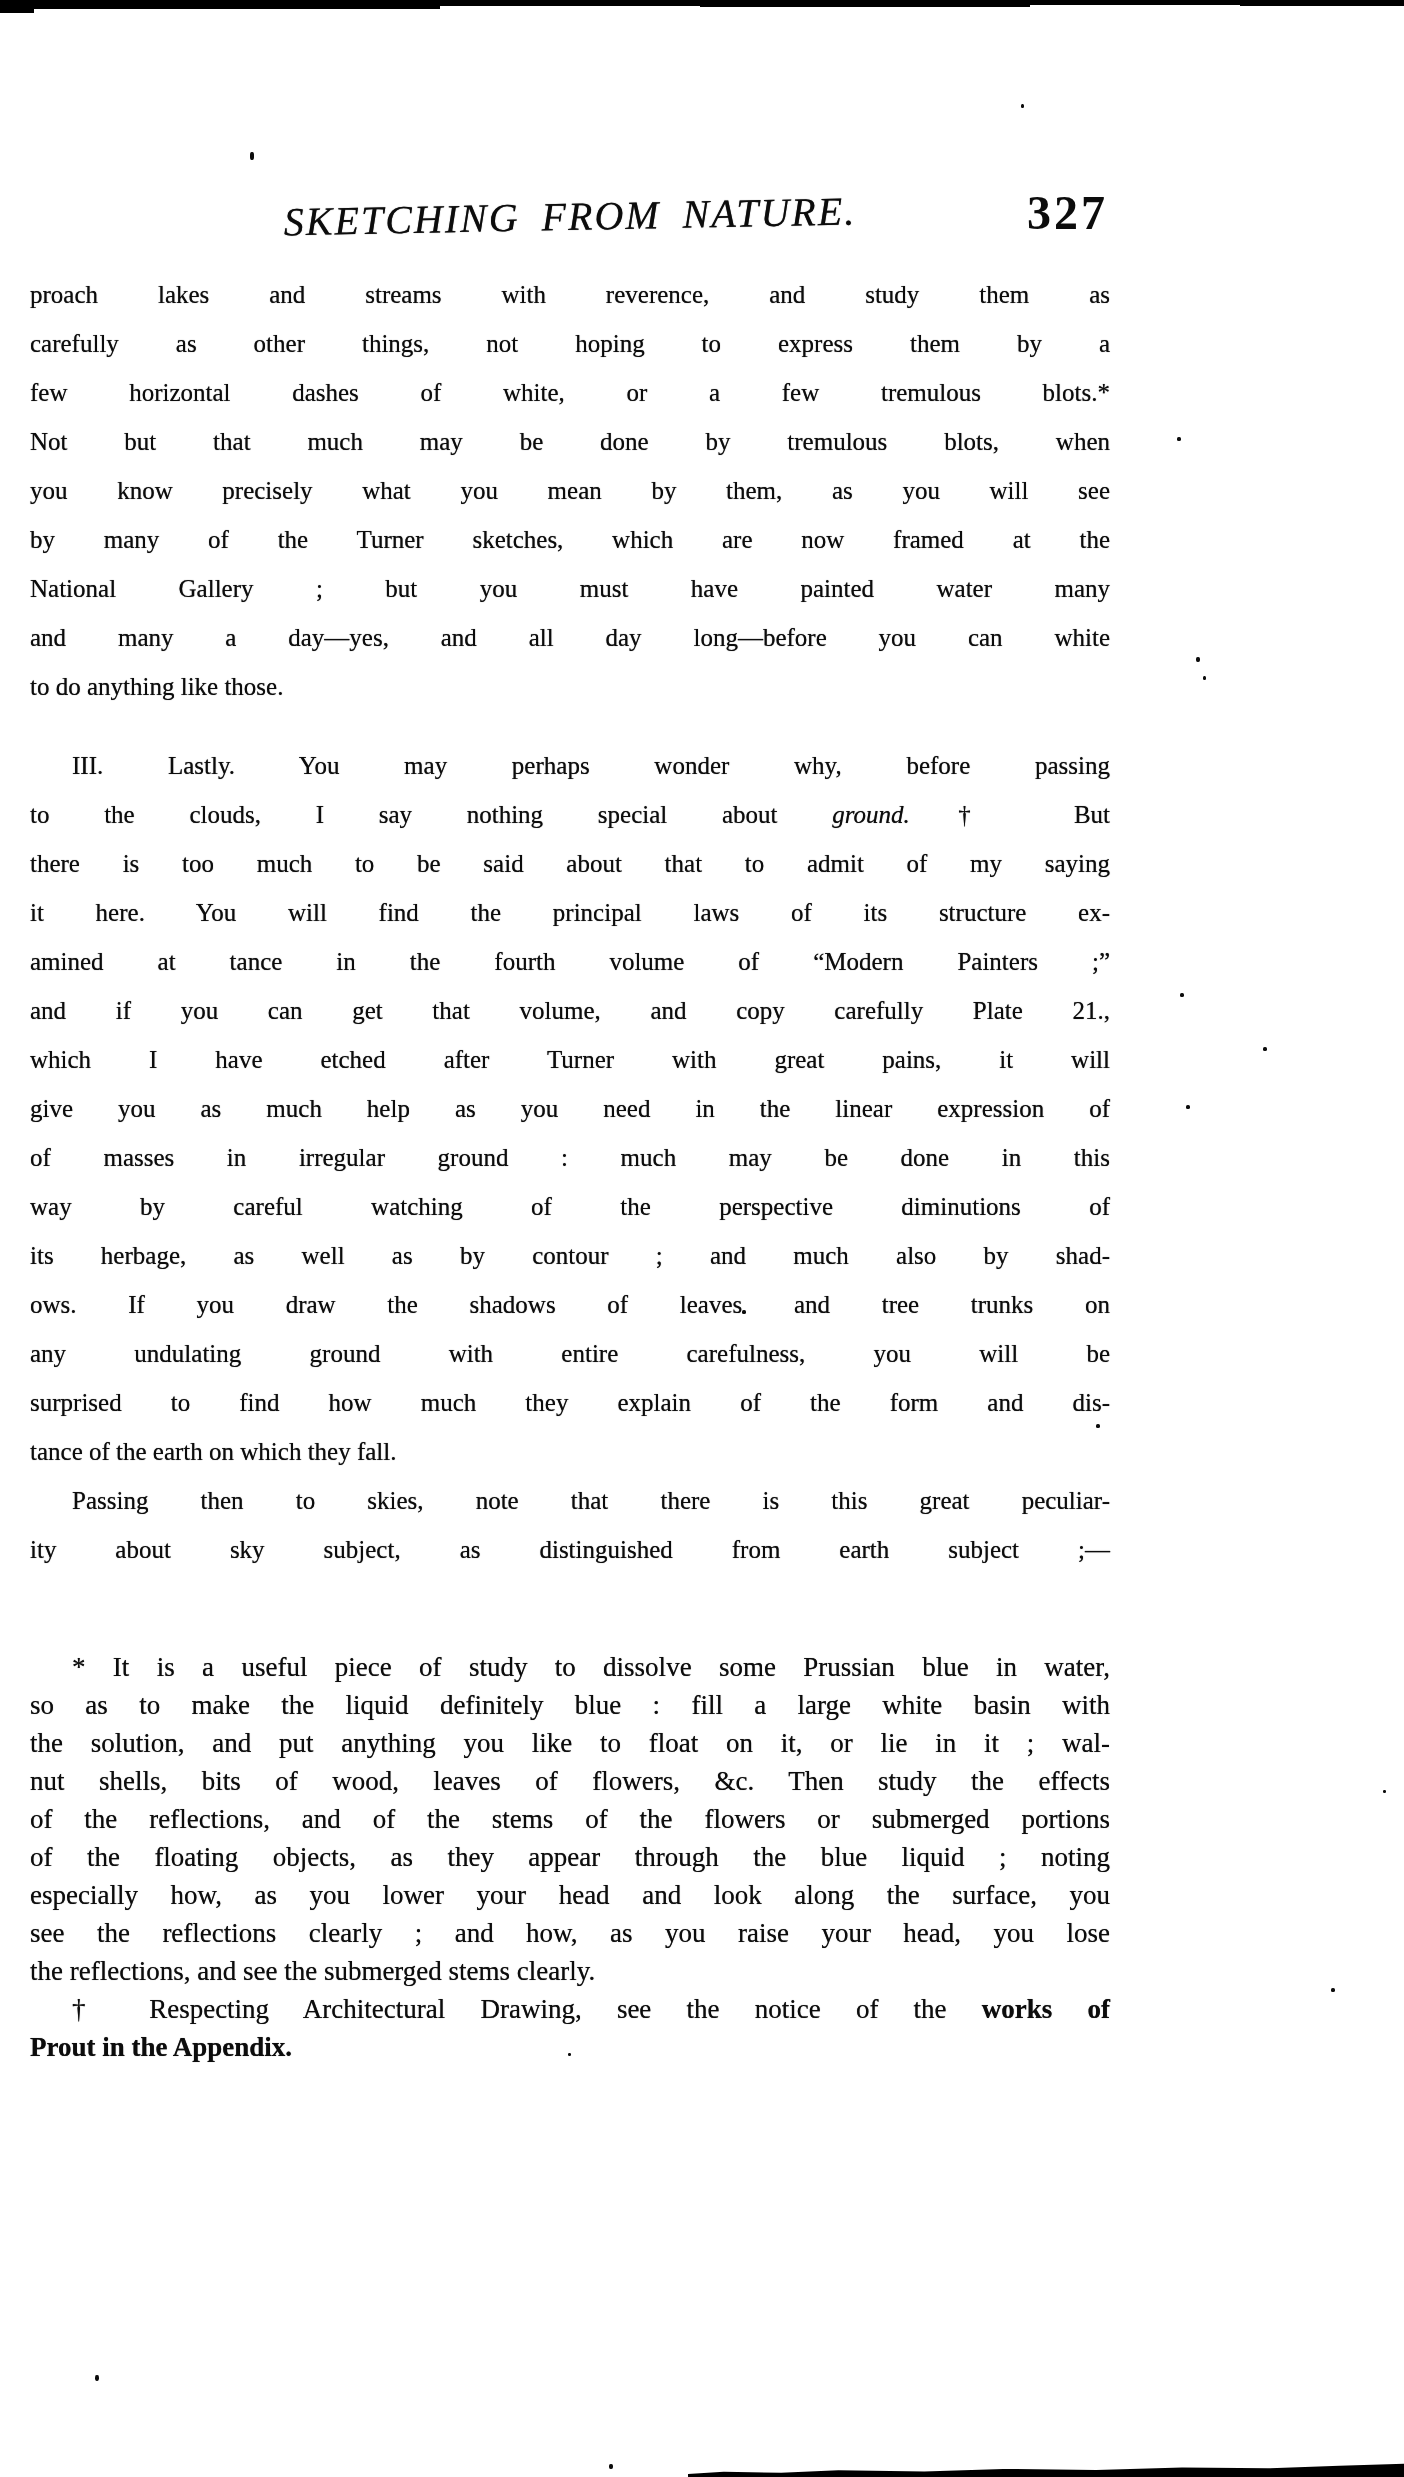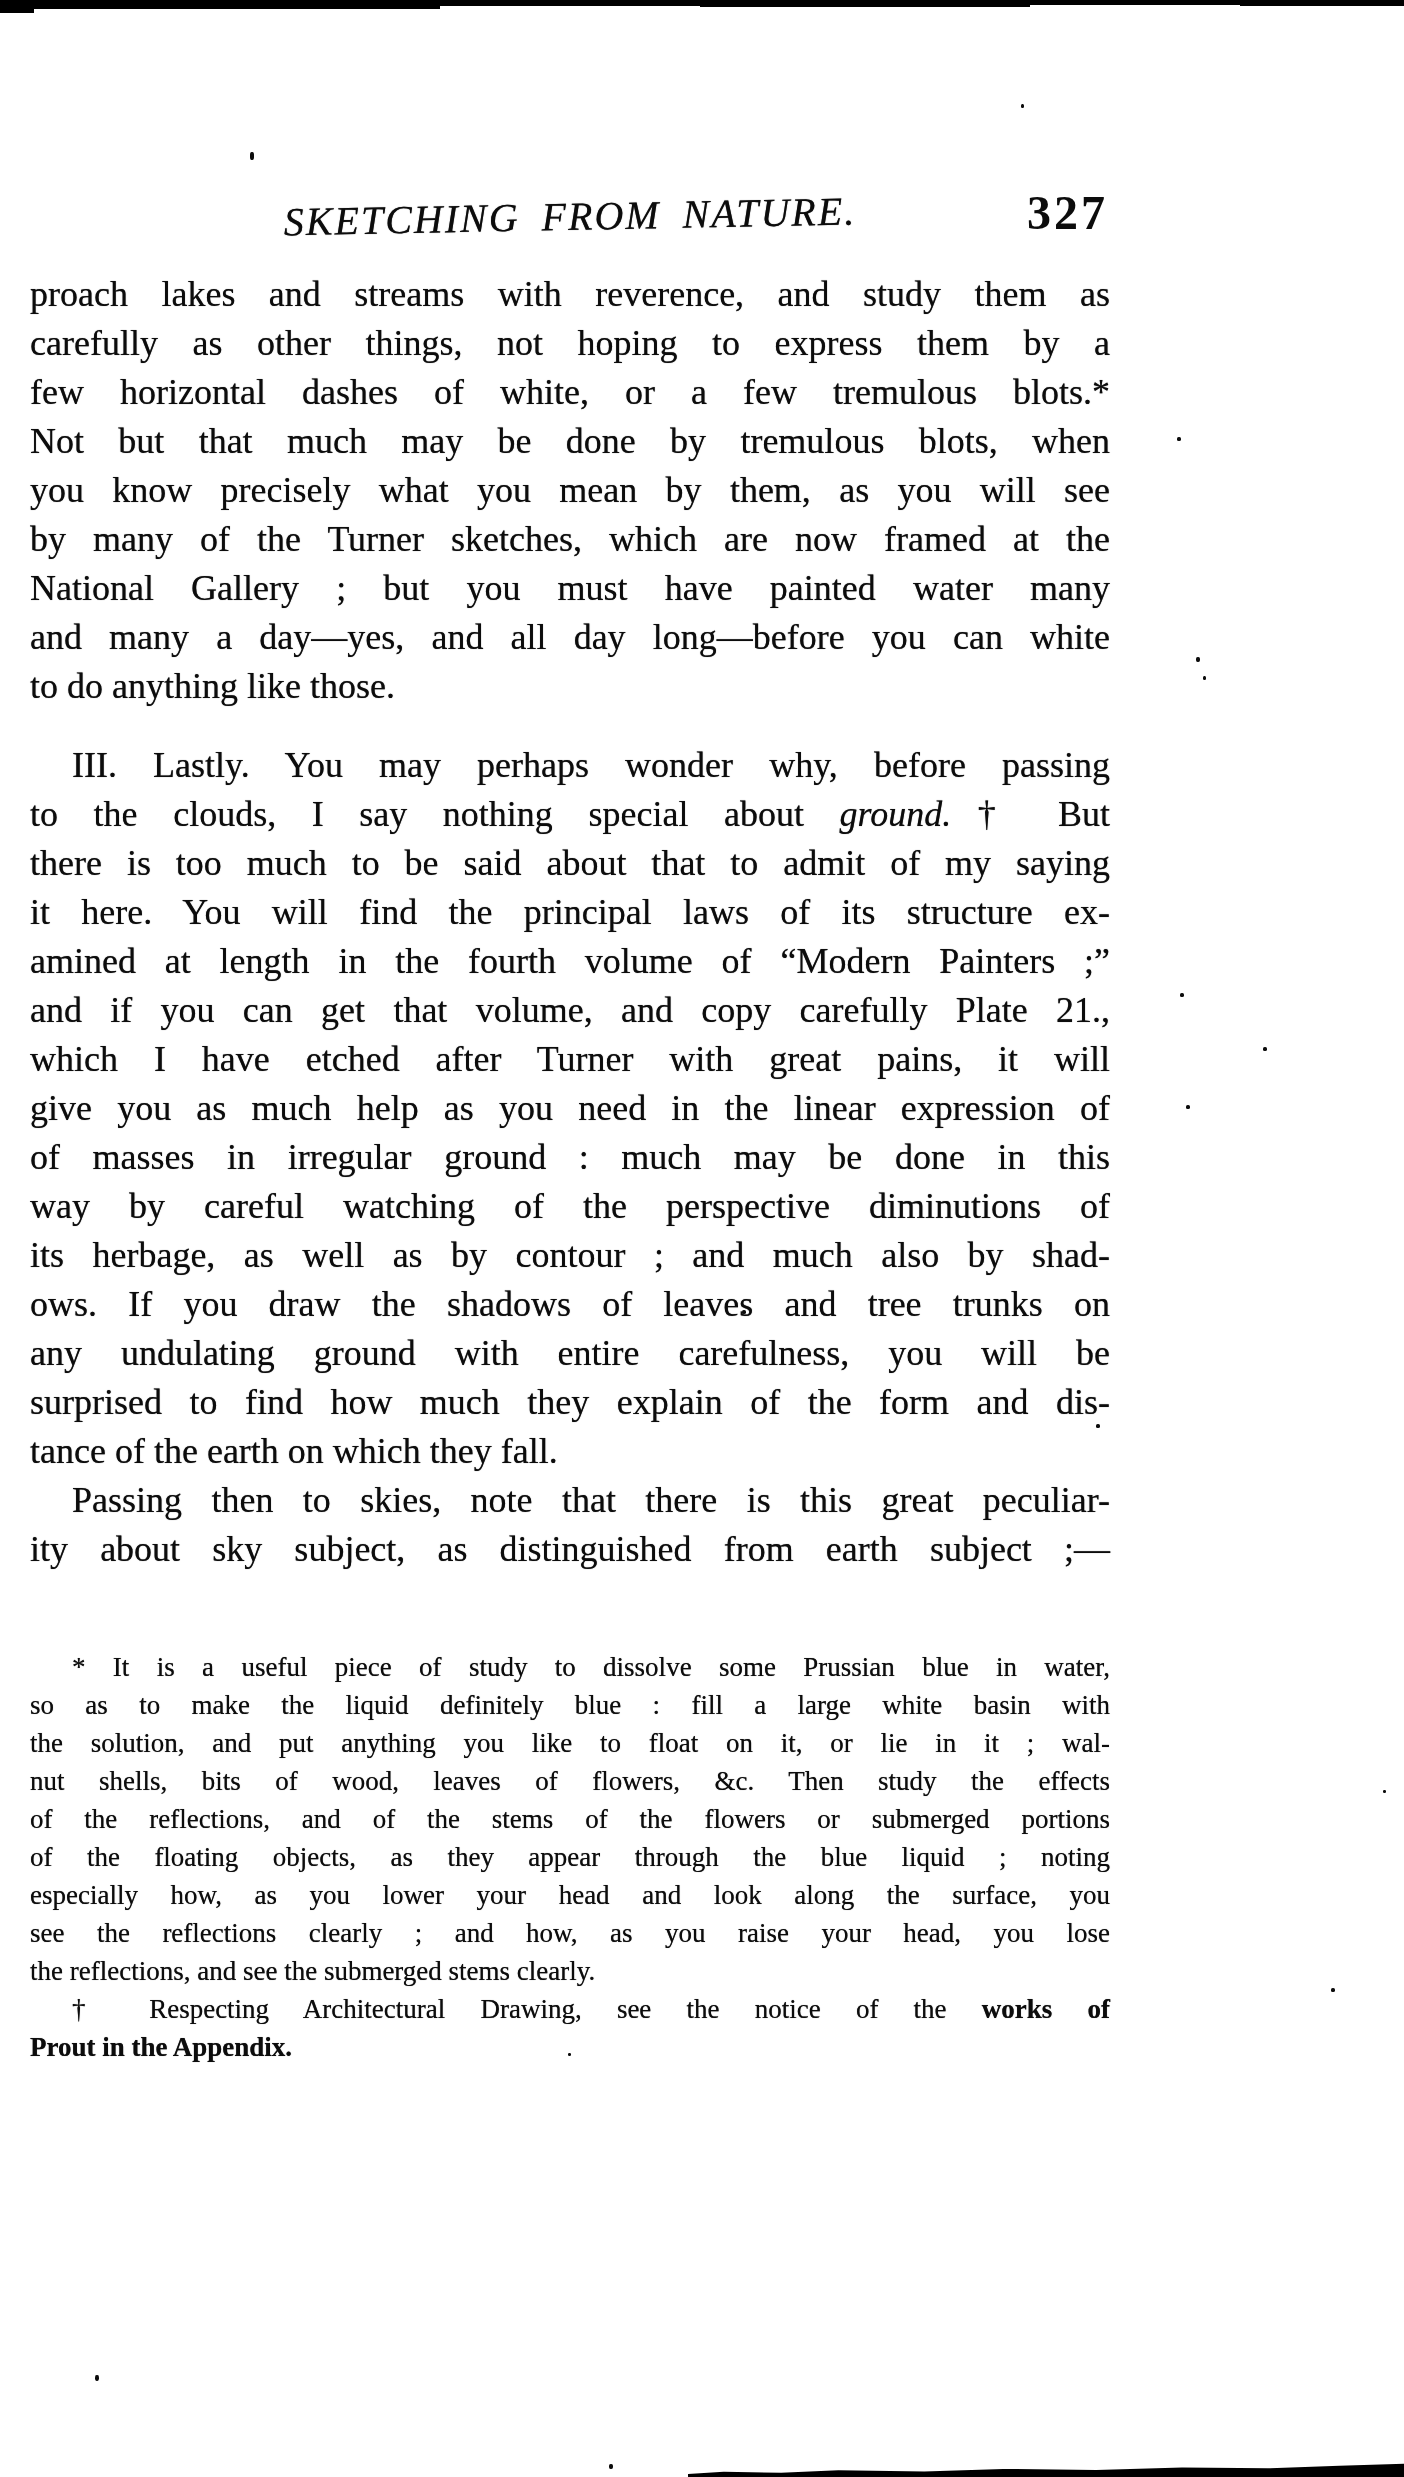--- a/index.html
+++ b/index.html
@@ -33,21 +33,21 @@
     letter-spacing:2px; word-spacing:10px;
     transform:rotate(-1.1deg);
     text-shadow:0 0 0.8px rgba(0,0,0,0.75);
   }
   .page-number {
     position:absolute; right:2px; top:-4px;
     font-size:48px; line-height:50px; font-weight:bold; letter-spacing:3px;
   }
   .body-text {
     position:absolute; top:270px; left:30px; width:1080px;
-    font-size:36px; line-height:49px;
+    font-size:25px; line-height:49px;
     text-shadow:0 0 0.8px rgba(0,0,0,0.72);
   }
   .footnotes {
     position:absolute; top:1648px; left:30px; width:1080px;
     font-size:27px; line-height:38px;
     text-shadow:0 0 0.7px rgba(0,0,0,0.7);
   }
   .para.gap { margin-top:30px; }
   .para.indent .line:first-child { text-indent:42px; }
   .line { text-align:justify; text-align-last:justify; }
@@ -77,21 +77,21 @@
         <div class="line">by many of the Turner sketches, which are now framed at the</div>
         <div class="line">National Gallery ; but you must have painted water many</div>
         <div class="line">and many a day—yes, and all day long—before you can white</div>
         <div class="line last">to do anything like those.</div>
       </div>
       <div class="para indent gap">
         <div class="line">III. Lastly.  You may perhaps wonder why, before passing</div>
         <div class="line"><span>to the clouds, I say nothing special about </span><span class="it">ground.</span><span>†  But</span></div>
         <div class="line">there is too much to be said about that to admit of my saying</div>
         <div class="line">it here.  You will find the principal laws of its structure ex-</div>
-        <div class="line">amined at length in the fourth volume of “Modern Painters ;”</div>
+        <div class="line">amined at tance in the fourth volume of “Modern Painters ;”</div>
         <div class="line">and if you can get that volume, and copy carefully Plate 21.,</div>
         <div class="line">which I have etched after Turner with great pains, it will</div>
         <div class="line">give you as much help as you need in the linear expression of</div>
         <div class="line">of masses in irregular ground : much may be done in this</div>
         <div class="line">way by careful watching of the perspective diminutions of</div>
         <div class="line">its herbage, as well as by contour ; and much also by shad-</div>
         <div class="line">ows.  If you draw the shadows of leaves and tree trunks on</div>
         <div class="line">any undulating ground with entire carefulness, you will be</div>
         <div class="line">surprised to find how much they explain of the form and dis-</div>
         <div class="line last">tance of the earth on which they fall.</div>

